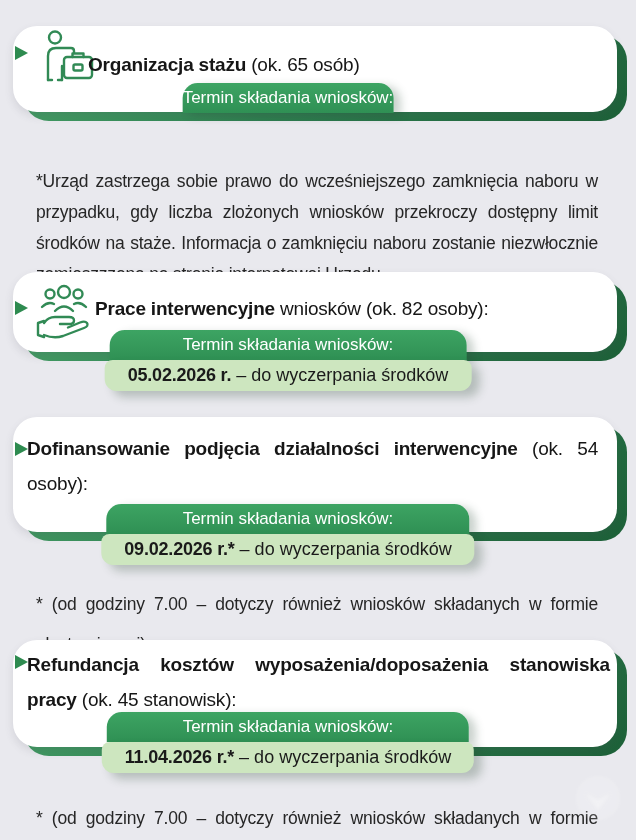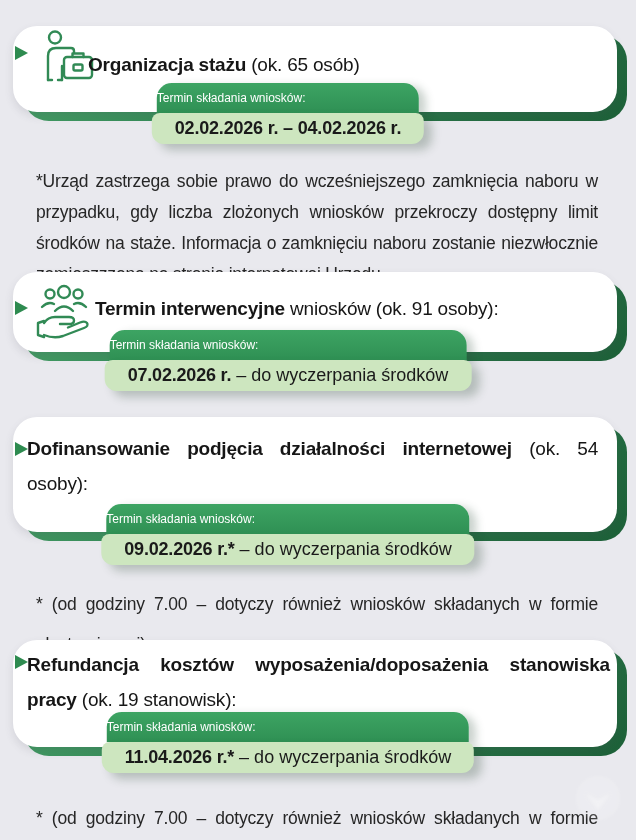--- a/index.html
+++ b/index.html
@@ -61,21 +61,21 @@
     width:max-content;z-index:3;
   }
   .c1 .banner{top:57px;}
   .c2 .banner{top:58px;}
   .c3 .banner{top:87px;}
   .c4 .banner{top:72px;}
   .banner-top{
     align-self:stretch;margin:0 5px;height:30px;line-height:30px;
     background:linear-gradient(#3da463,#2f9054);
     border-radius:15px 15px 0 0;
-    color:#ffffff;font-size:12px;
+    color:#ffffff;font-size:17px;text-align:center;
     box-shadow:7px 3px 8px rgba(45,75,55,.25);
   }
   .banner-bottom{
     background:#cde6bf;border-radius:8px 8px 12px 12px;
     height:31px;line-height:31px;padding:0 23px;
     font-size:18px;color:#1a1a1a;text-align:center;
     box-shadow:8px 6px 10px rgba(45,75,55,.28);
   }
   .banner-bottom b{font-weight:700;letter-spacing:-.2px;}
 
@@ -111,21 +111,20 @@
         <path d="M26 51 V37"></path>
         <path d="M12 51 h4 M22 51 h4"></path>
         <rect x="28" y="28" width="28" height="21" rx="3"></rect>
         <path d="M36.5 28 v-3.5 h11 v3.5"></path>
         <rect x="37.5" y="35.5" width="9" height="6" rx="1.5"></rect>
       </svg>
     </span>
     <h2 class="title"><b>Organizacja stażu</b><span> (ok. 65 osób)</span></h2>
     <div class="banner">
       <div class="banner-top">Termin składania wniosków:</div>
-      <div class="banner-bottom"><b>02.02.2026 r. – 04.02.2026 r.</b><span></span></div>
     </div>
   </section>
 
   <p class="note note-1">*Urząd zastrzega sobie prawo do wcześniejszego zamknięcia naboru w przypadku, gdy liczba zlożonych wniosków przekroczy dostępny limit środków na staże. Informacja o zamknięciu naboru zostanie niezwłocznie zamieszzzona na stronie internetowej Urzędu.</p>
 
   <section class="card-block c2" style="top:272px">
     <div class="card-shadow"></div>
     <div class="card"></div>
     <span class="arrow"></span>
     <span class="icon">
@@ -134,45 +133,45 @@
         <circle cx="16" cy="13" r="4.5"></circle>
         <circle cx="44" cy="13" r="4.5"></circle>
         <path d="M21 30 Q30 21 39 30"></path>
         <path d="M8 26 Q14 20 20 23"></path>
         <path d="M40 23 Q46 20 52 26"></path>
         <path d="M10 40 l-6 2 v12 l6 2"></path>
         <path d="M10 42 q4 -6 11 -6 h14 q5 0 5 3.5 t-5 3.5 h-9"></path>
         <path d="M10 54 q10 4 19 1 l21 -8 q5 -2 3 -5 q-2 -2.5 -7 -0.5 l-12 5"></path>
       </svg>
     </span>
-    <h2 class="title"><b>Termin interwencyjne</b><span> wniosków (ok. 91 osoby):</span></h2>
+    <h2 class="title"><b>Prace interwencyjne</b><span> wniosków (ok. 82 osoby):</span></h2>
     <div class="banner">
       <div class="banner-top">Termin składania wniosków:</div>
-      <div class="banner-bottom"><b>07.02.2026 r.</b><span> – do wyczerpania środków</span></div>
+      <div class="banner-bottom"><b>05.02.2026 r.</b><span> – do wyczerpania środków</span></div>
     </div>
   </section>
 
   <section class="card-block c3" style="top:417px">
     <div class="card-shadow"></div>
     <div class="card"></div>
     <span class="arrow"></span>
-    <h2 class="title"><b>Dofinansowanie podjęcia działalności internetowej</b><span> (ok. 54 osoby):</span></h2>
+    <h2 class="title"><b>Dofinansowanie podjęcia działalności interwencyjne</b><span> (ok. 54 osoby):</span></h2>
     <div class="banner">
       <div class="banner-top">Termin składania wniosków:</div>
       <div class="banner-bottom"><b>09.02.2026 r.*</b><span> – do wyczerpania środków</span></div>
     </div>
   </section>
 
   <p class="note note-2">* (od godziny 7.00 – dotyczy również wniosków składanych w formie electronicznej).</p>
 
   <section class="card-block c4" style="top:640px">
     <div class="card-shadow"></div>
     <div class="card"></div>
     <span class="arrow"></span>
-    <h2 class="title"><b>Refundancja kosztów wyposażenia/doposażenia stanowiska pracy</b><span> (ok. 19 stanowisk):</span></h2>
+    <h2 class="title"><b>Refundancja kosztów wyposażenia/doposażenia stanowiska pracy</b><span> (ok. 45 stanowisk):</span></h2>
     <div class="banner">
       <div class="banner-top">Termin składania wniosków:</div>
       <div class="banner-bottom"><b>11.04.2026 r.*</b><span> – do wyczerpania środków</span></div>
     </div>
   </section>
 
   <p class="note note-3">* (od godziny 7.00 – dotyczy również wniosków składanych w formie elektronicznej).</p>
 
   <div class="watermark">
     <svg width="52" height="60" viewBox="0 0 52 60" fill="#ffffff">

